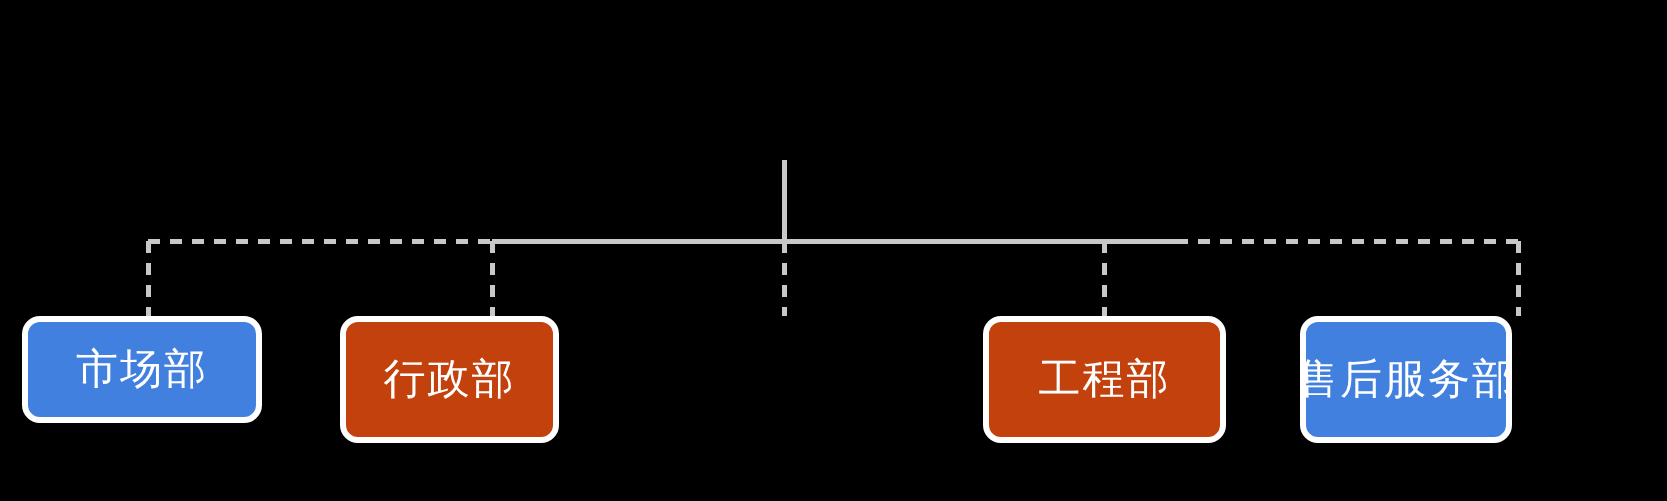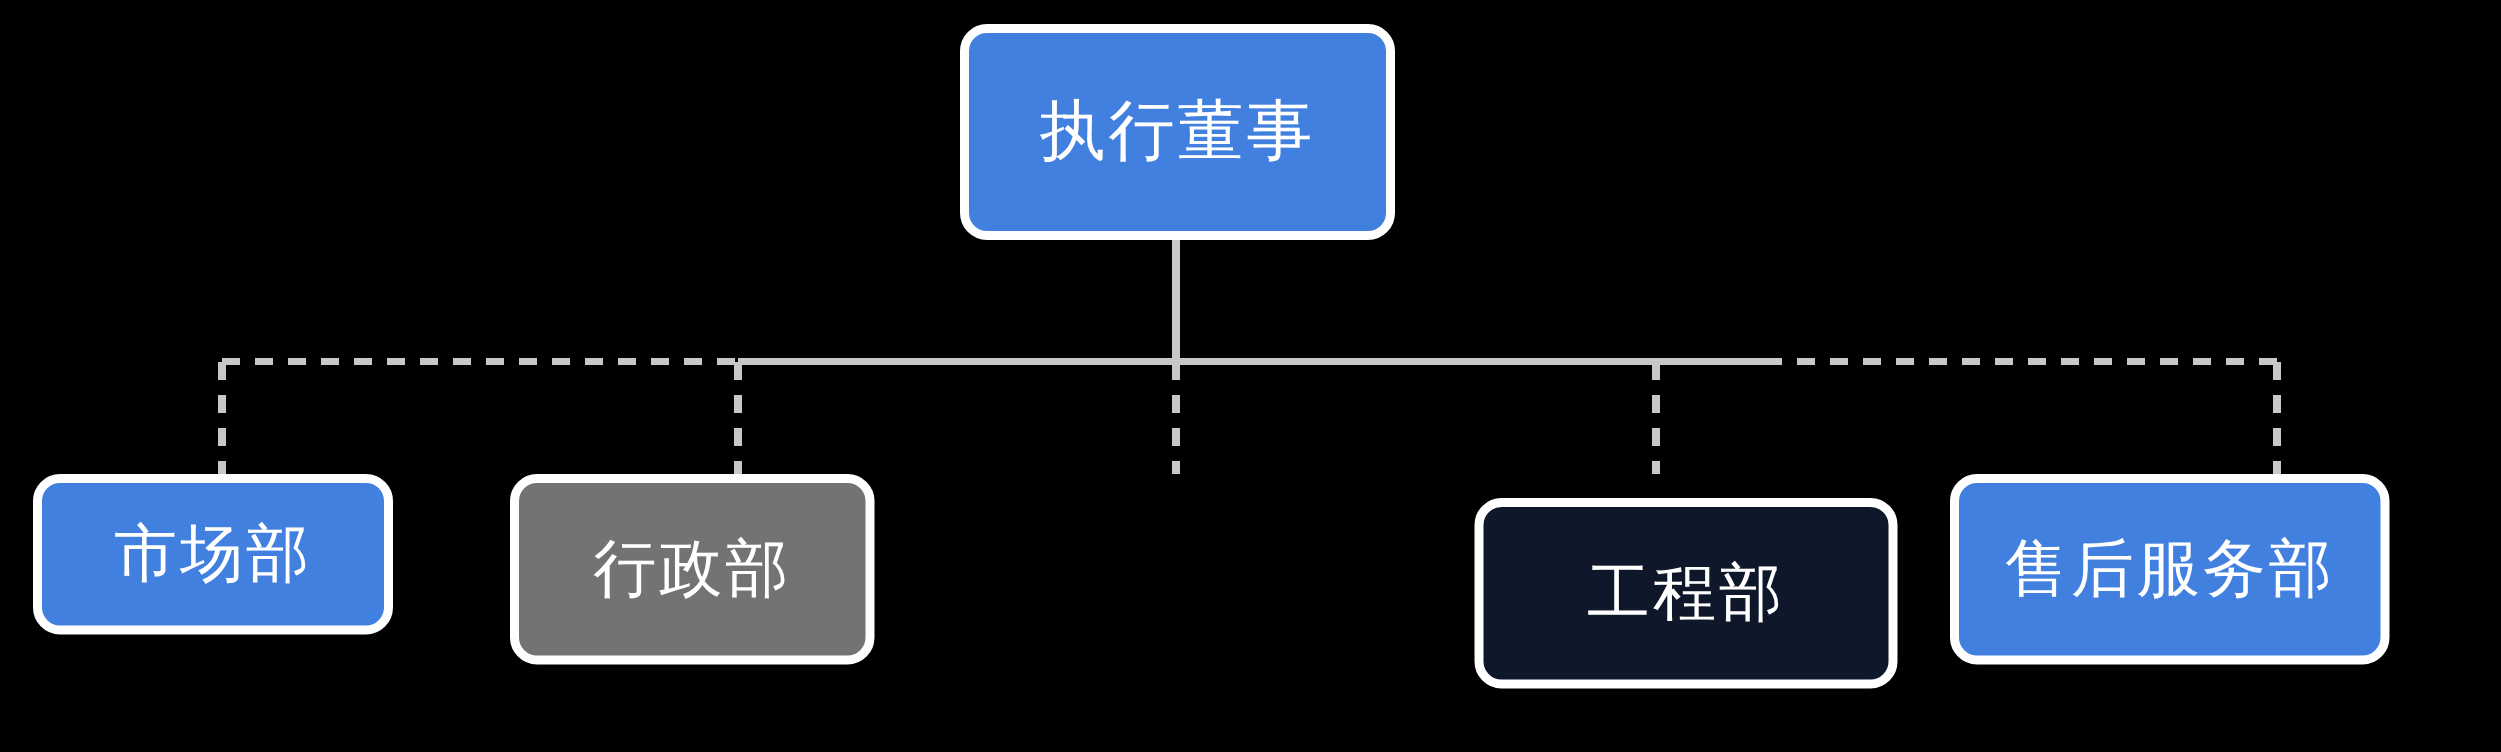--- a/index.html
+++ b/index.html
@@ -67,34 +67,31 @@
         <line x1="492" y1="241" x2="1176" y2="241"></line>
         <line x1="1176" y1="241" x2="1518" y2="241" stroke-dasharray="12 10"></line>
         <line x1="148" y1="241" x2="148" y2="316" stroke-dasharray="12 10"></line>
         <line x1="492" y1="241" x2="492" y2="316" stroke-dasharray="12 10"></line>
         <line x1="784" y1="241" x2="784" y2="316" stroke-dasharray="12 10"></line>
         <line x1="1104" y1="241" x2="1104" y2="316" stroke-dasharray="12 10"></line>
         <line x1="1518" y1="241" x2="1518" y2="316" stroke-dasharray="12 10"></line>
       </g>
   </svg>
 
-  <div class="node-box node-root" style="left: 640px; top: 16px; width: 290px; height: 144px; background: rgb(65, 128, 222); border-color: rgb(255, 255, 255); color: rgb(255, 255, 255);">
-    <span class="node-label">执行董事</span>
-  </div>
 
   <div class="node-box node-child" style="left: 22px; top: 316px; width: 240px; height: 107px; background: rgb(65, 128, 222); border-color: rgb(255, 255, 255); color: rgb(255, 255, 255);">
     <span class="node-label">市场部</span>
   </div>
 
-  <div class="node-box node-child" style="left: 340px; top: 316px; width: 243px; height: 127px; background: #737373; border-color: rgb(255, 255, 255); color: rgb(255, 255, 255);">
+  <div class="node-box node-child" style="left: 340px; top: 316px; width: 219px; height: 127px; background: #c2410c; border-color: rgb(255, 255, 255); color: rgb(255, 255, 255);">
     <span class="node-label">行政部</span>
   </div>
 
 
-  <div class="node-box node-child" style="left: 983px; top: 332px; width: 282px; height: 127px; background: #0f172a; border-color: rgb(255, 255, 255); color: rgb(255, 255, 255);">
+  <div class="node-box node-child" style="left: 983px; top: 316px; width: 243px; height: 127px; background: #c2410c; border-color: rgb(255, 255, 255); color: rgb(255, 255, 255);">
     <span class="node-label">工程部</span>
   </div>
 
-  <div class="node-box node-child" style="left: 1300px; top: 316px; width: 293px; height: 127px; background: rgb(65, 128, 222); border-color: rgb(255, 255, 255); color: rgb(255, 255, 255);">
+  <div class="node-box node-child" style="left: 1300px; top: 316px; width: 212px; height: 127px; background: rgb(65, 128, 222); border-color: rgb(255, 255, 255); color: rgb(255, 255, 255);">
     <span class="node-label">售后服务部</span>
   </div>
 
 </div>
 
 </body></html>

